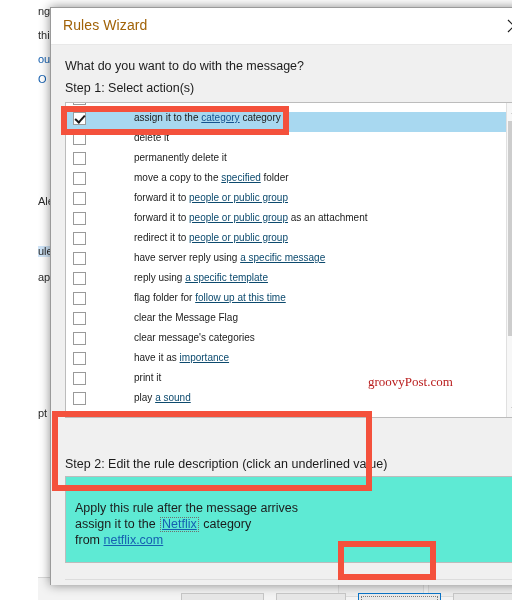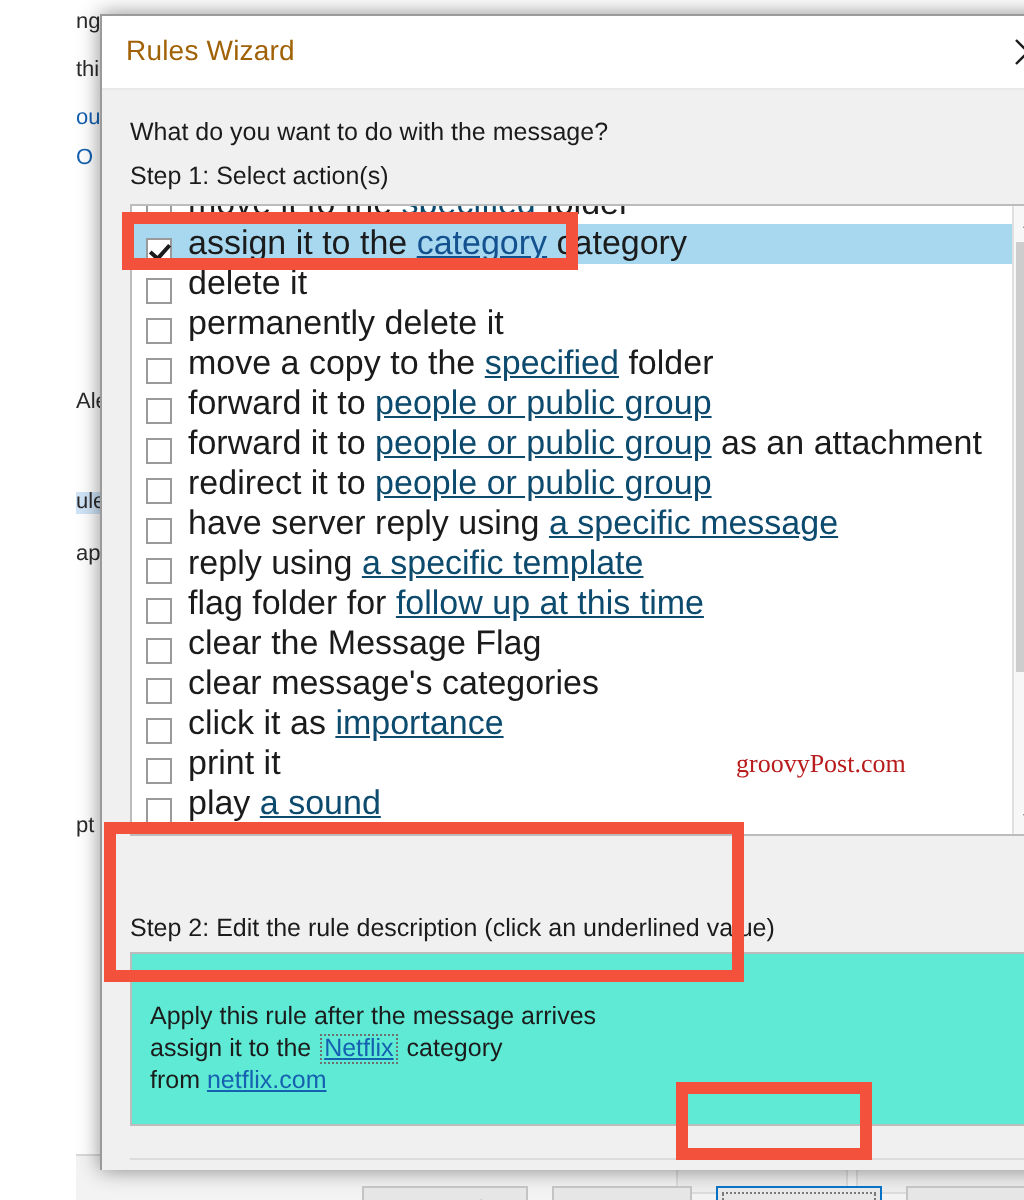--- a/index.html
+++ b/index.html
@@ -130,26 +130,27 @@
   .list-inner {
     position: absolute;
     left: 0;
     top: -11px;
     width: 441px;
   }
   .row {
     position: relative;
     height: 20px;
     display: flex;
-    align-items: flex-end;
+    align-items: flex-start;
     padding-left: 7px;
     box-sizing: border-box;
-    font-size: 17px;
+    font-size: 10px;
     color: #1b1b1b;
     white-space: nowrap;
+    gap: 40px;
   }
   .row.selected { background: #a8d8f0; }
   .cb {
     width: 13px;
     height: 13px;
     min-width: 13px;
     border: 1px solid #9a9a9a;
     background: #ffffff;
     margin-right: 8px;
     position: relative;
@@ -399,21 +400,21 @@
             <div class="row">
               <span class="cb"></span>
               <span><span class="lbl">clear the Message Flag</span></span>
             </div>
             <div class="row">
               <span class="cb"></span>
               <span><span class="lbl">clear message's categories</span></span>
             </div>
             <div class="row">
               <span class="cb"></span>
-              <span><span class="lbl">click it as </span><span class="lnk">importance</span></span>
+              <span><span class="lbl">have it as </span><span class="lnk">importance</span></span>
             </div>
             <div class="row">
               <span class="cb"></span>
               <span><span class="lbl">print it</span></span>
             </div>
             <div class="row">
               <span class="cb"></span>
               <span><span class="lbl">play </span><span class="lnk">a sound</span></span>
             </div>
             <div class="row">

